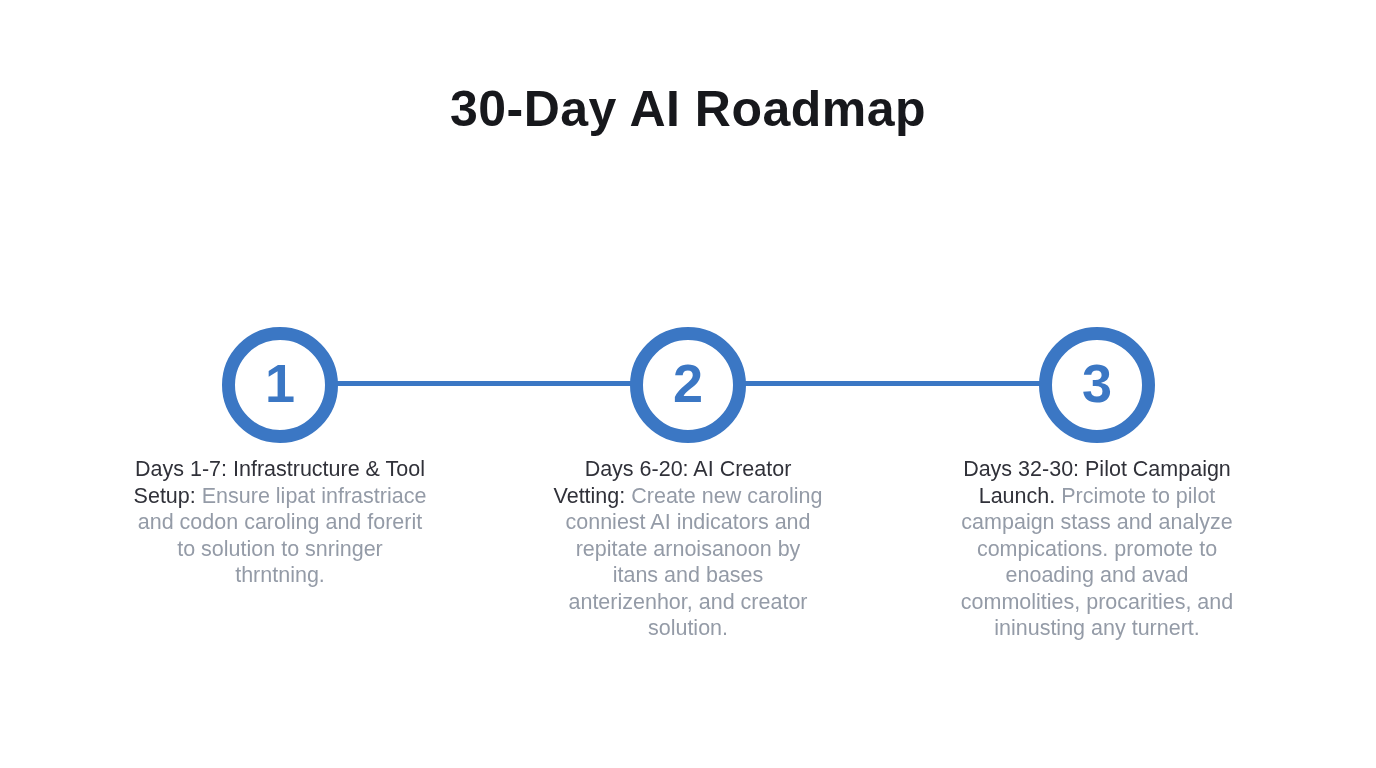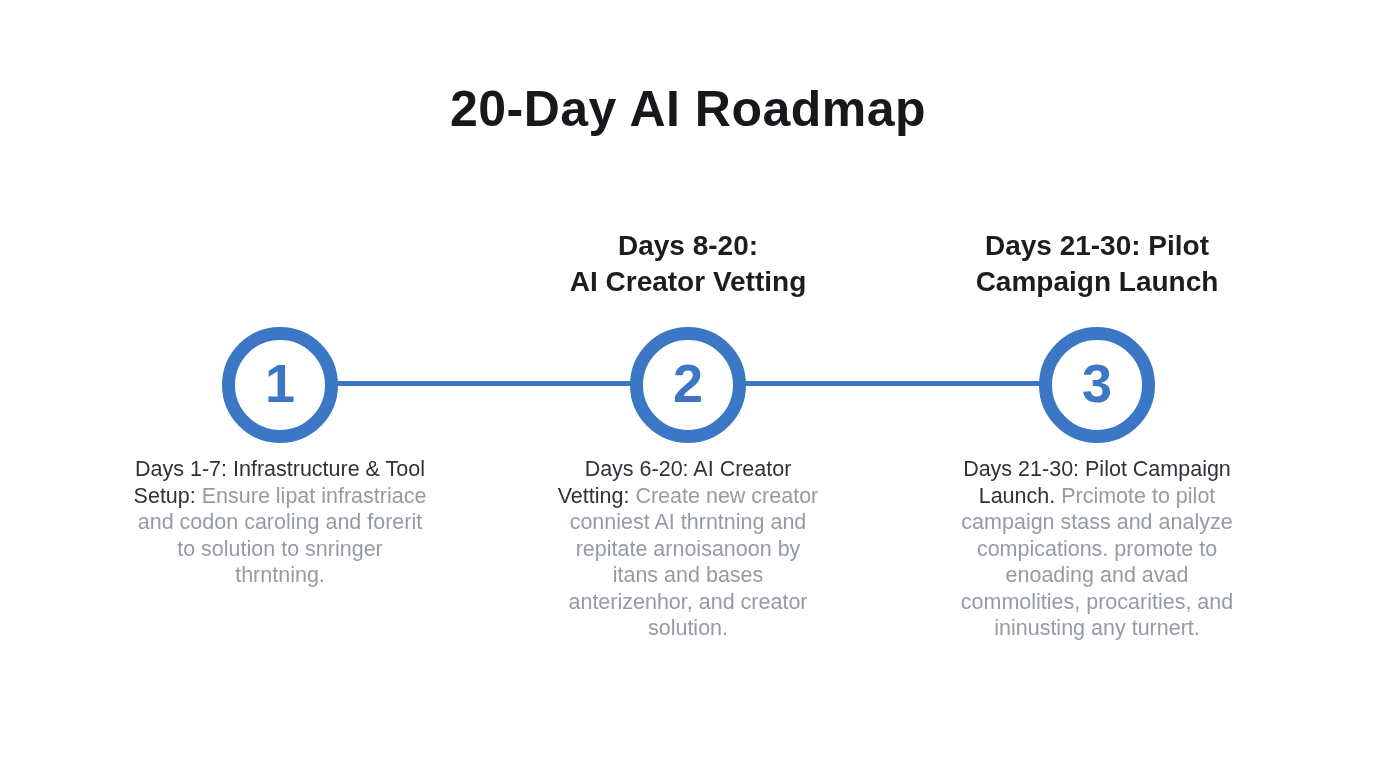--- a/index.html
+++ b/index.html
@@ -87,34 +87,32 @@
   .d2 { left: 552px; width: 272px; }
   .d3 { left: 945px; width: 304px; }
   .desc .lead-part { color: var(--desc-dark, #303139); margin-top: 44px; }
   .desc .body-part { color: var(--desc-gray, #949ba7); }
 </style>
 </head>
 <body>
 
 <div class="page">
 
-  <h1 class="title">20-Day AI Roadmap</h1>
+  <h1 class="title">30-Day AI Roadmap</h1>
 
   <div class="timeline-line"></div>
 
   <div class="circle c1">
     <span class="num">1</span>
   </div>
   <p class="desc d1"><span class="lead-part">Days 1-7: Infrastructure &amp; Tool Setup:</span> <span class="body-part">Ensure lipat infrastriace and codon caroling and forerit to solution to snringer thrntning.</span></p>
 
-  <h2 class="heading h2c">Days 8-20:<br>AI Creator Vetting</h2>
   <div class="circle c2">
     <span class="num">2</span>
   </div>
-  <p class="desc d2"><span class="lead-part">Days 6-20: AI Creator Vetting:</span> <span class="body-part">Create new creator conniest AI thrntning and repitate arnoisanoon by itans and bases anterizenhor, and creator solution.</span></p>
+  <p class="desc d2"><span class="lead-part">Days 6-20: AI Creator Vetting:</span> <span class="body-part">Create new caroling conniest AI indicators and repitate arnoisanoon by itans and bases anterizenhor, and creator solution.</span></p>
 
-  <h2 class="heading h3c">Days 21-30: Pilot<br>Campaign Launch</h2>
   <div class="circle c3">
     <span class="num">3</span>
   </div>
-  <p class="desc d3"><span class="lead-part">Days 21-30: Pilot Campaign Launch.</span> <span class="body-part">Prcimote to pilot campaign stass and analyze compications. promote to enoading and avad commolities, procarities, and ininusting any turnert.</span></p>
+  <p class="desc d3"><span class="lead-part">Days 32-30: Pilot Campaign Launch.</span> <span class="body-part">Prcimote to pilot campaign stass and analyze compications. promote to enoading and avad commolities, procarities, and ininusting any turnert.</span></p>
 
 </div>
 
 </body></html>

